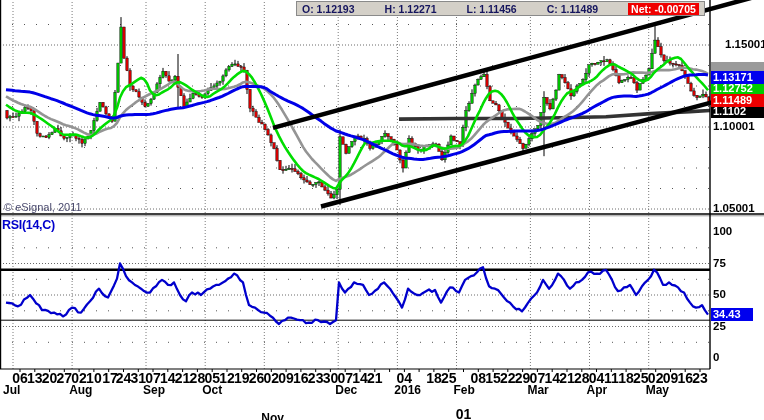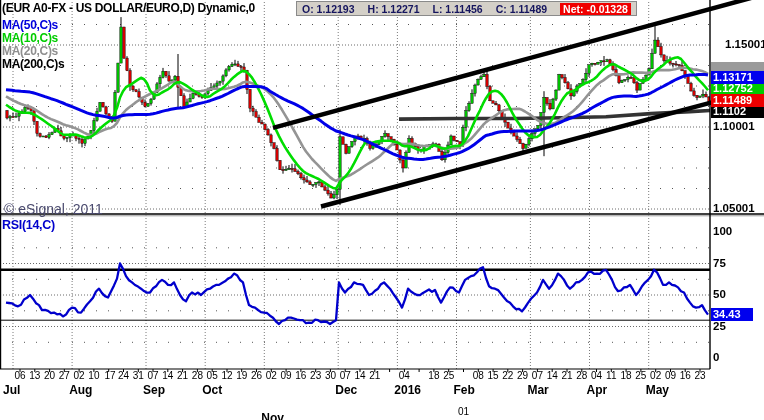--- a/index.html
+++ b/index.html
@@ -2,30 +2,30 @@
 <html><head>
 <meta charset="utf-8">
 <style>
   html,body{margin:0;padding:0;background:#fff;}
   #app{position:relative;width:764px;height:420px;background:#ffffff;overflow:hidden;
        font-family:"Liberation Sans","DejaVu Sans",sans-serif;-webkit-font-smoothing:none;}
   #chart-svg{position:absolute;left:0;top:0;}
   .abs{position:absolute;white-space:nowrap;}
   #title{left:2px;top:1px;font-size:12px;font-weight:bold;color:#000;letter-spacing:-0.3px;}
   #quote-box{left:296px;top:1px;height:13px;background:#d4d0c8;border:1px solid #8a8a8a;
-             display:flex;align-items:center;gap:13px;padding:0 5px;font-size:10.5px;font-weight:bold;color:#15155e;}
+             display:flex;align-items:center;gap:30px;padding:0 5px;font-size:10.5px;font-weight:bold;color:#15155e;}
   #quote-box .net{background:#f00000;color:#fff;padding:0 3px;font-weight:bold;}
   #legend{left:2px;top:19px;}
   .legend-item{font-size:12px;font-weight:bold;line-height:13px;letter-spacing:-0.3px;}
-  #watermark{left:4px;top:201px;font-size:14px;color:#4a4a6e;}
+  #watermark{left:4px;top:201px;font-size:11px;color:#4a4a6e;}
   #rsi-label{left:2px;top:218px;font-size:12.5px;font-weight:bold;color:#0000cc;letter-spacing:-0.3px;}
   .px-label{left:713px;width:50px;font-size:11.5px;font-weight:bold;color:#000;}
   .badge{left:711px;width:53px;height:13px;font-size:11px;font-weight:bold;color:#fff;
          line-height:13px;padding-left:2px;}
-  .day-label{top:370px;font-size:10px;font-weight:normal;color:#000;transform:translateX(-50%);}
+  .day-label{top:370px;font-size:14px;font-weight:bold;color:#000;transform:translateX(-50%);}
   .month-label{top:383px;font-size:12px;font-weight:bold;color:#000;}
   #footer{left:0;top:401px;width:764px;height:19px;background:#d6d3ce;border-top:1px solid #9a9a9a;
           font-size:11px;color:#000;text-align:right;line-height:17px;padding-right:3px;box-sizing:border-box;}
 </style>
 </head>
 <body>
 
 <div id="app">
   <svg id="chart-svg" width="764" height="420">
       <defs>
@@ -598,36 +598,29 @@
         <line x1="611.3" y1="369" x2="611.3" y2="372" stroke="#000" stroke-width="1"></line>
         <line x1="626.1" y1="369" x2="626.1" y2="372" stroke="#000" stroke-width="1"></line>
         <line x1="640.9" y1="369" x2="640.9" y2="372" stroke="#000" stroke-width="1"></line>
         <line x1="655.7" y1="369" x2="655.7" y2="372" stroke="#000" stroke-width="1"></line>
         <line x1="670.5" y1="369" x2="670.5" y2="372" stroke="#000" stroke-width="1"></line>
         <line x1="685.2" y1="369" x2="685.2" y2="372" stroke="#000" stroke-width="1"></line>
         <line x1="700.0" y1="369" x2="700.0" y2="372" stroke="#000" stroke-width="1"></line>
       </g>
     </svg>
 
-  <div id="title" class="abs">(EUR A0-FX - US DOLLAR/EURO,D) Dynamic,0</div>
 
   <div id="quote-box" class="abs">
     <span>O: 1.12193</span>
     <span>H: 1.12271</span>
     <span>L: 1.11456</span>
     <span>C: 1.11489</span>
-    <span class="net">Net: -0.01328</span>
+    <span class="net">Net: -0.00705</span>
   </div>
 
-  <div id="legend" class="abs">
-    <div class="legend-item" style="color: rgb(0, 0, 221);">MA(50,C)s</div>
-    <div class="legend-item" style="color: rgb(0, 204, 0);">MA(10,C)s</div>
-    <div class="legend-item" style="color: rgb(143, 143, 143);">MA(20,C)s</div>
-    <div class="legend-item" style="color: rgb(0, 0, 0);">MA(200,C)s</div>
-  </div>
 
   <div id="watermark" class="abs">© eSignal, 2011</div>
   <div id="rsi-label" class="abs">RSI(14,C)</div>
 
   <div id="price-axis">
       <div class="abs px-label" style="top: 38px; margin-left: 12px;">1.15001</div>
       <div class="abs px-label" style="top: 120px;">1.10001</div>
       <div class="abs px-label" style="top: 202px;">1.05001</div>
       <div class="abs badge" style="top: 62px; background: rgb(154, 154, 154);"></div>
       <div class="abs badge" style="top: 82px; background: rgb(0, 204, 0);">1.12752</div>

